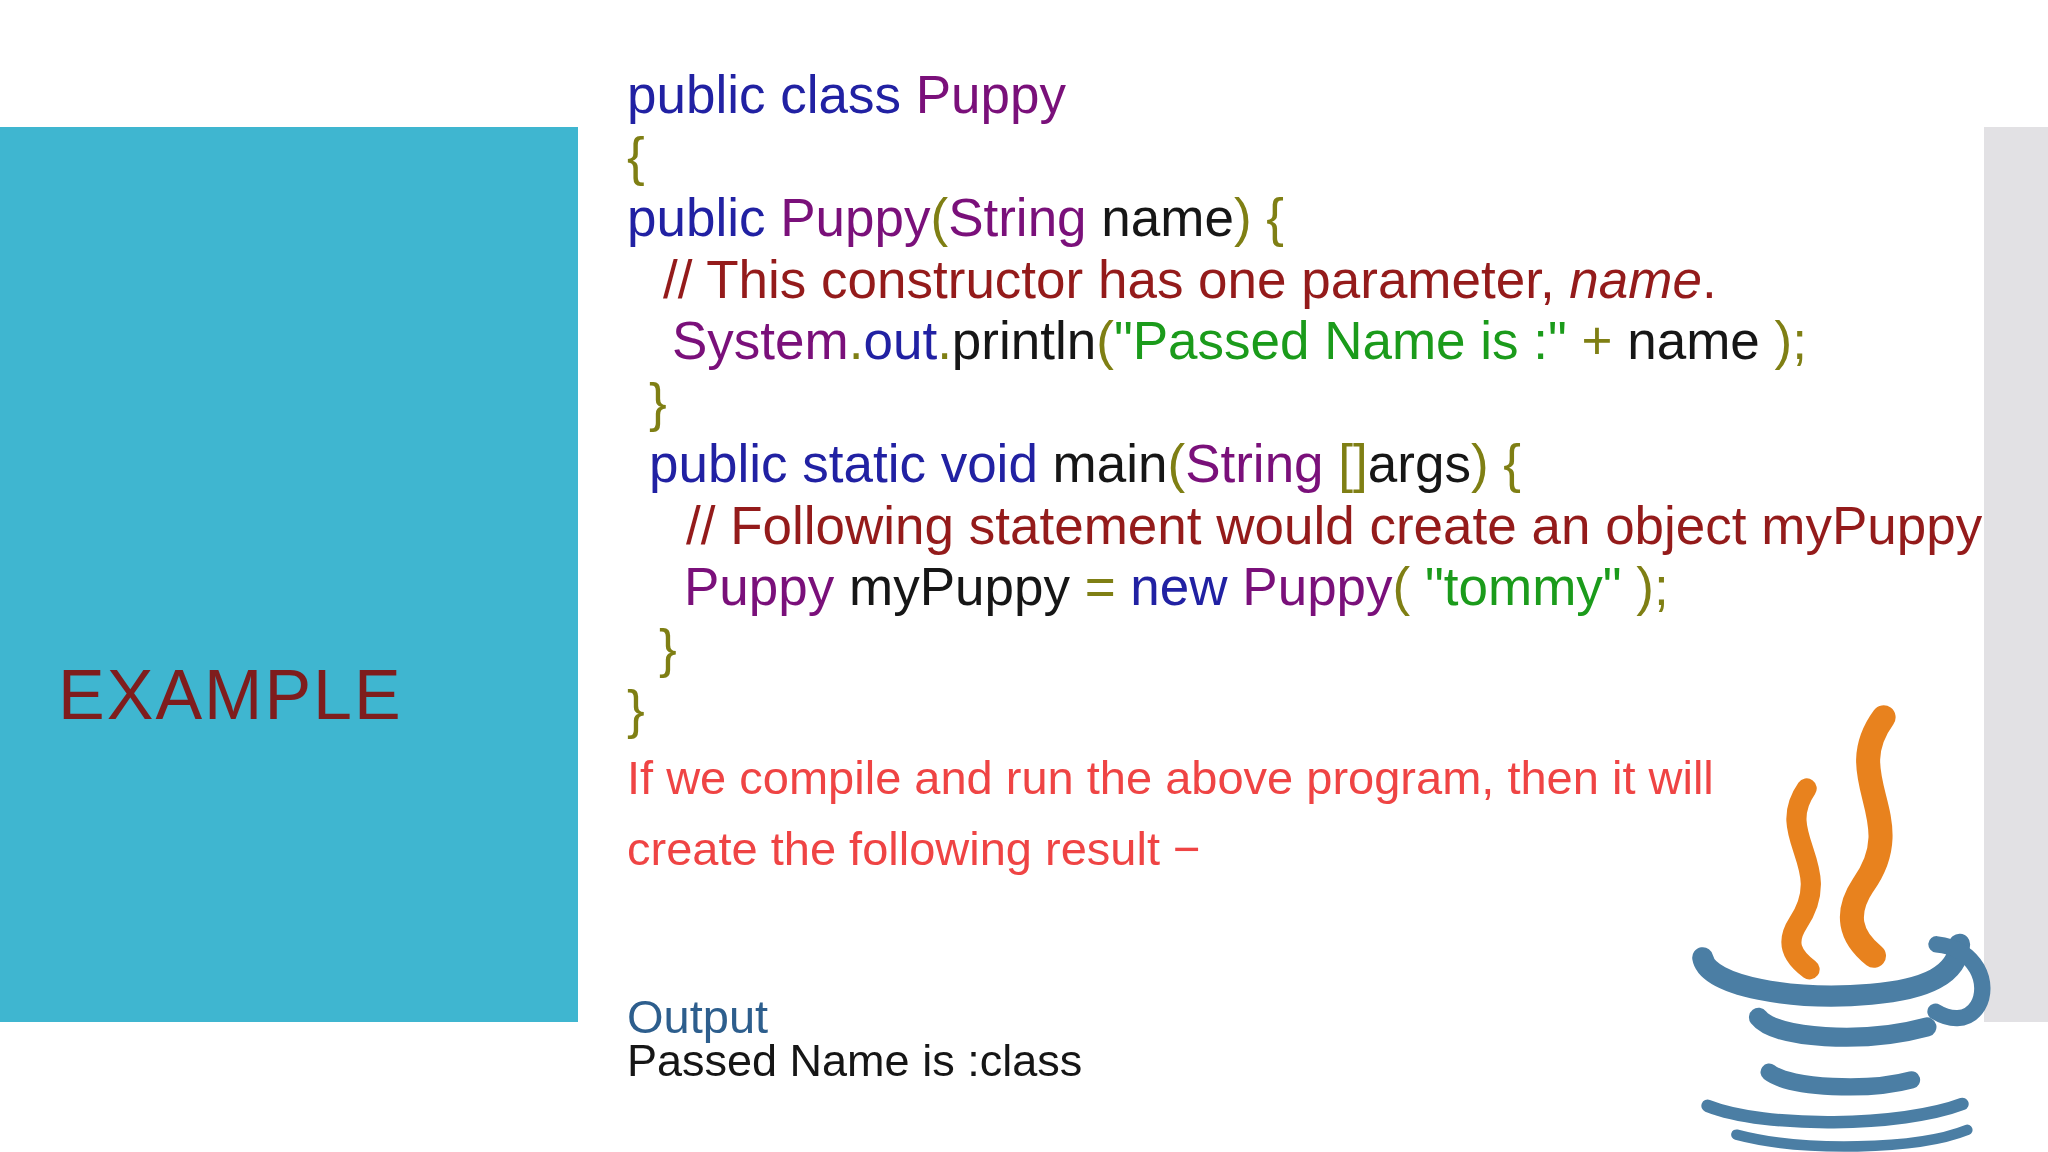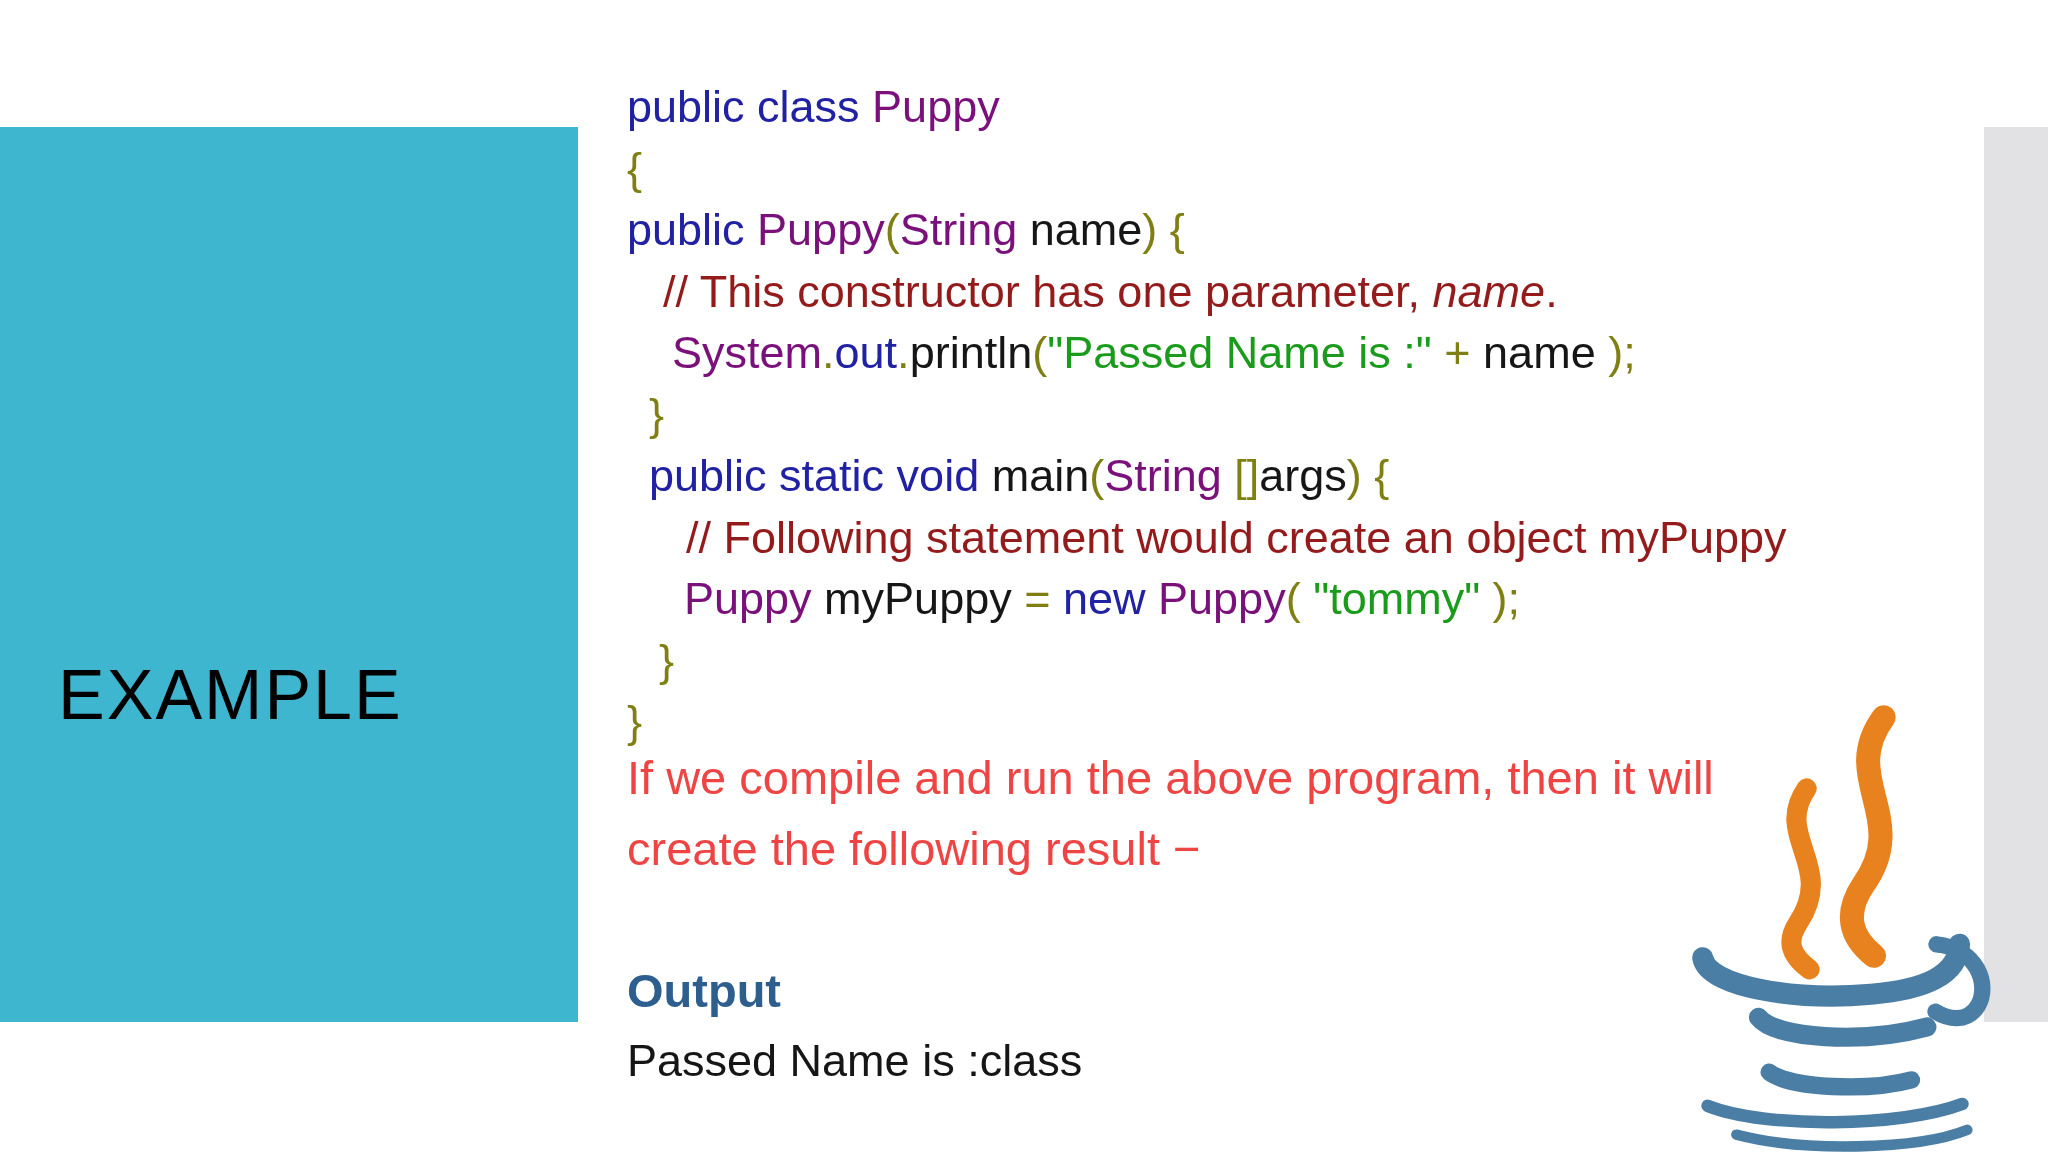--- a/index.html
+++ b/index.html
@@ -40,56 +40,55 @@
   .content {
     position: absolute;
     left: 0; top: 0;
     width: 2048px; height: 1152px;
     z-index: 3;
     pointer-events: none;
   }
   .code {
     position: absolute;
     left: 627px; top: 64px;
-    font-size: 45px;
+    font-size: 53px;
     line-height: 61.5px;
     white-space: pre;
-    margin-top: 12px;
   }
   .code-line { white-space: pre; }
   .para {
     position: absolute;
     left: 627px; top: 742px;
     font-size: 47px;
     line-height: 71px;
     color: #ef4444;
     white-space: pre;
   }
   .output-heading {
     position: absolute;
-    left: 627px; top: 963px;
+    left: 627px; top: 989px;
     font-size: 47px;
-    font-weight: bold;
+    font-weight: normal;
   }
   .output-line {
     position: absolute;
     left: 627px; top: 1035px;
     font-size: 45px;
     color: #161616;
   }
 </style>
 </head>
 <body>
 
 <div class="slide">
 
   <div class="gray-strip" style="background: rgb(226, 225, 228);"></div>
 
   <div class="sidebar" style="background: rgb(63, 182, 208);">
-    <div class="sidebar-title" style="color: #000000;">EXAMPLE</div>
+    <div class="sidebar-title" style="color: #7f1d1d;">EXAMPLE</div>
   </div>
 
   <div class="java-logo">
     <svg width="370" height="452" viewBox="0 0 360 470" xmlns="http://www.w3.org/2000/svg">
       <g fill="none" stroke-linecap="round">
 
         <path d="M243,18 C196,82 272,122 222,192 C202,222 208,246 233,266" stroke="#E8821E" stroke-width="25"></path>
         <path d="M163,92 C128,142 194,172 154,232 C141,252 147,266 166,280" stroke="#E8821E" stroke-width="21"></path>
 
         <path d="M55,268 C60,298 150,313 230,306 C287,301 320,286 322,254" stroke="#4B7EA4" stroke-width="22"></path>

